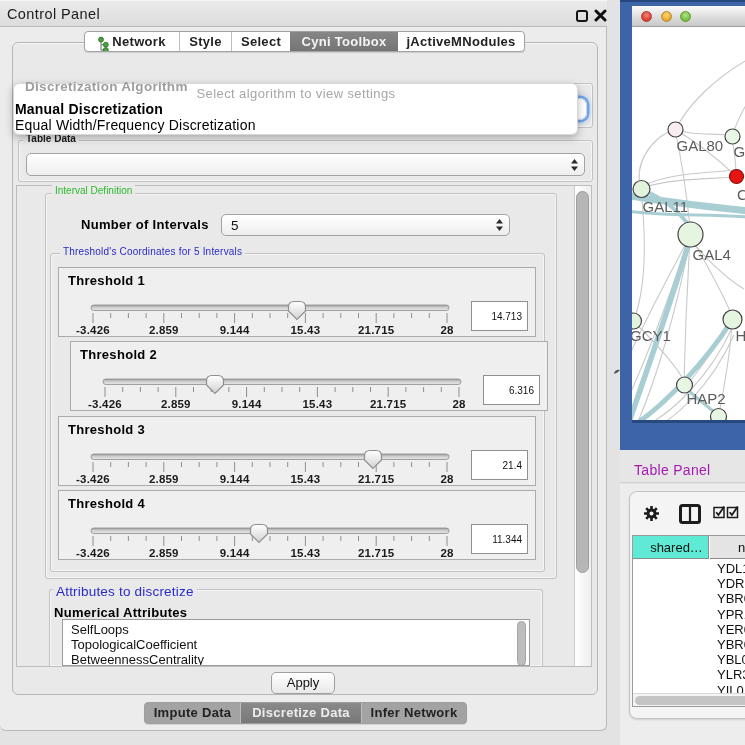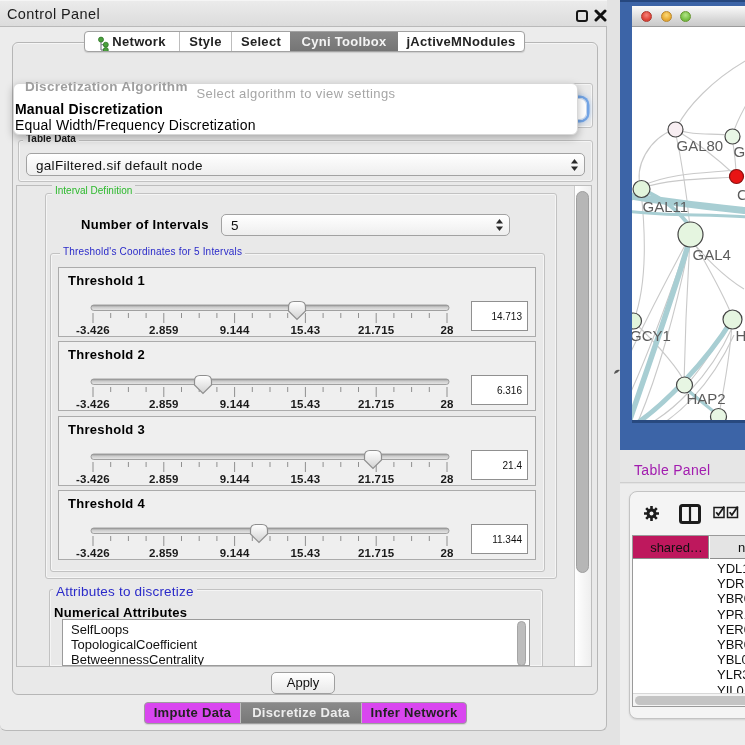--- a/index.html
+++ b/index.html
@@ -40,21 +40,21 @@
   .thp .tt { position:absolute; left:9px; top:5px; font-size:13px; font-weight:bold; letter-spacing:0.3px; color:#000; }
   .valbox { position:absolute; left:412px; top:33px; width:57px; height:30px; background:#fff;
             border:1px solid #909090; font-size:10px; color:#111; text-align:right;
             line-height:29px; padding-right:5px; }
   
   #popup { left:13px; top:83px; width:565px; height:52px; background:#fff;
            border:1px solid #d8d8d8; border-radius:6px;
            box-shadow:0 3px 8px rgba(0,0,0,0.28); z-index:20; }
   
   #btabs { left:144px; top:702px; height:22px; display:flex; border:1px solid #9e9e9e;
-           border-radius:4px; background:#d946ef; overflow:hidden;
+           border-radius:4px; background:#a3a3a3; overflow:hidden;
            box-shadow:0 1px 1px rgba(0,0,0,0.10); }
   .bseg { font-size:13px; font-weight:bold; letter-spacing:0.3px; color:#222; text-align:center; line-height:20px; }
   .bseg + .bseg { border-left:1px solid #bdbdbd; }
   .bseg.dark { background:linear-gradient(#8a8a8a,#787878); color:#ededed; }
   
   #scrollpane { left:16px; top:185px; width:576px; height:482px; border:1px solid #bdbdbd;
                 background:#e9e9e9; overflow:hidden; }
   #vsb-track { position:absolute; right:0; top:0; width:17px; height:480px;
                background:linear-gradient(to right,#ffffff,#eeeeee); border-left:1px solid #cccccc; }
   #vsb-thumb { position:absolute; right:2px; top:5px; width:13px; height:382px;
@@ -99,21 +99,20 @@
 <div class="abs" style="left:25px; top:79px; font-size:13.5px; font-weight:bold; letter-spacing:0.3px; color:#9e9e9e; z-index:21;">Discretization Algorithm</div>
 
 <div class="abs" id="popup"></div>
 <div class="abs" style="left:0; top:86px; width:592px; text-align:center; font-size:13px; letter-spacing:0.4px; color:#a6a6a6; z-index:21;">Select algorithm to view settings</div>
 <div class="abs" style="left:15px; top:101px; font-size:14px; font-weight:bold; letter-spacing:0.2px; color:#000; z-index:21;">Manual Discretization</div>
 <div class="abs" style="left:15px; top:117px; font-size:14px; letter-spacing:0.2px; color:#000; z-index:21;">Equal Width/Frequency Discretization</div>
 
 <div class="abs group" style="left:18px; top:140px; width:575px; height:42px;"></div>
 <div class="abs glabel" style="left:23px; top:133px; font-weight:bold; color:#1a1a1a;">Table Data</div>
 <div class="abs combo" style="left:26px; top:153px; width:559px; height:23px;">
-  <span class="ctext">galFiltered.sif default node</span>
   <svg class="arr" width="9" height="14" viewBox="0 0 9 14">
       <path d="M4.5 1 L8 5.4 H1 Z" fill="#2b2b2b"></path>
       <path d="M4.5 13 L1 8.6 H8 Z" fill="#2b2b2b"></path>
     </svg>
 </div>
 
 <div class="abs" id="scrollpane">
   <div id="vsb-track"></div>
   <div id="vsb-thumb"></div>
 </div>
@@ -151,21 +150,21 @@
       <text x="34.0" y="44" font-size="11.5" font-weight="bold" letter-spacing="0.2" fill="#1a1a1a" text-anchor="middle" font-family="Liberation Sans, sans-serif">-3.426</text>
       <text x="104.8" y="44" font-size="11.5" font-weight="bold" letter-spacing="0.2" fill="#1a1a1a" text-anchor="middle" font-family="Liberation Sans, sans-serif">2.859</text>
       <text x="175.6" y="44" font-size="11.5" font-weight="bold" letter-spacing="0.2" fill="#1a1a1a" text-anchor="middle" font-family="Liberation Sans, sans-serif">9.144</text>
       <text x="246.4" y="44" font-size="11.5" font-weight="bold" letter-spacing="0.2" fill="#1a1a1a" text-anchor="middle" font-family="Liberation Sans, sans-serif">15.43</text>
       <text x="317.2" y="44" font-size="11.5" font-weight="bold" letter-spacing="0.2" fill="#1a1a1a" text-anchor="middle" font-family="Liberation Sans, sans-serif">21.715</text>
       <text x="388.0" y="44" font-size="11.5" font-weight="bold" letter-spacing="0.2" fill="#1a1a1a" text-anchor="middle" font-family="Liberation Sans, sans-serif">28</text>
       <path d="M229.5 21 L229.5 17 Q229.5 11.5 235.0 11.5 L241.0 11.5 Q246.5 11.5 246.5 17 L246.5 21 L238 29.5 Z" fill="url(#th1)" stroke="#8f8f8f" stroke-width="1.2"></path>
     </svg>
   <div class="valbox">14.713</div>
   </div>
-<div class="abs thp" style="top:341px;">
+<div class="abs thp" style="top:341px;margin-left:12px;">
     <div class="tt">Threshold 2</div>
   <svg class="abs" style="left:0; top:22px;" width="478" height="48" viewBox="0 0 478 48">
       <defs>
         <linearGradient id="tg2" x1="0" y1="0" x2="0" y2="1">
           <stop offset="0" stop-color="#9b9b9b"></stop>
           <stop offset="0.45" stop-color="#cecece"></stop>
           <stop offset="1" stop-color="#e8e8e8"></stop>
         </linearGradient>
         <linearGradient id="th2" x1="0" y1="0" x2="0" y2="1">
           <stop offset="0" stop-color="#ffffff"></stop>
@@ -336,19 +335,19 @@
   <path d="M11 2 V18" stroke="#1c1c1c" stroke-width="2.2"></path>
 </svg>
 <svg class="abs" style="left:713px; top:504px;" width="27" height="15" viewBox="0 0 27 15" overflow="visible">
   <rect x="1" y="3.5" width="10" height="10" fill="none" stroke="#1c1c1c" stroke-width="1.5"></rect>
   <path d="M3.2 8.2 L5.4 11 L11.2 2.6" stroke="#1c1c1c" stroke-width="1.8" fill="none"></path>
   <rect x="14.5" y="3.5" width="10" height="10" fill="none" stroke="#1c1c1c" stroke-width="1.5"></rect>
   <path d="M16.7 8.2 L18.9 11 L24.7 2.6" stroke="#1c1c1c" stroke-width="1.8" fill="none"></path>
 </svg>
 
 <div class="abs" style="left:632px; top:535px; width:113px; height:172px; background:#fff; border-left:1px solid #9a9a9a; border-top:1px solid #9a9a9a; border-bottom:1px solid #9a9a9a; overflow:hidden; font-size:13px; color:#111;">
-  <div style="position:absolute; left:0; top:0; width:76px; height:23px; background:#be185d; border-right:1px solid #8e8e8e; border-bottom:1px solid #8e8e8e; text-align:center; text-indent:12px; line-height:23px;">shared…</div>
+  <div style="position:absolute; left:0; top:0; width:76px; height:23px; background:#5eead4; border-right:1px solid #8e8e8e; border-bottom:1px solid #8e8e8e; text-align:center; text-indent:12px; line-height:23px;">shared…</div>
   <div style="position:absolute; left:77px; top:0; width:80px; height:23px; background:#e4e4e4; border-bottom:1px solid #8e8e8e; padding-left:28px; line-height:23px;">n</div>
   <div style="position:absolute; left:84px; top:25px; line-height:15.2px;">YDL1<br>YDR2<br>YBR0<br>YPR1<br>YER0<br>YBR0<br>YBL0<br>YLR3<br>YIL0</div>
   <div style="position:absolute; left:0; bottom:0; width:113px; height:13px; background:#f4f4f4; border-top:1px solid #d8d8d8;">
     <div style="position:absolute; left:2px; top:2px; width:115px; height:9px; background:#c4c4c4; border-radius:5px;"></div>
   </div>
 </div>
 
 </body></html>

